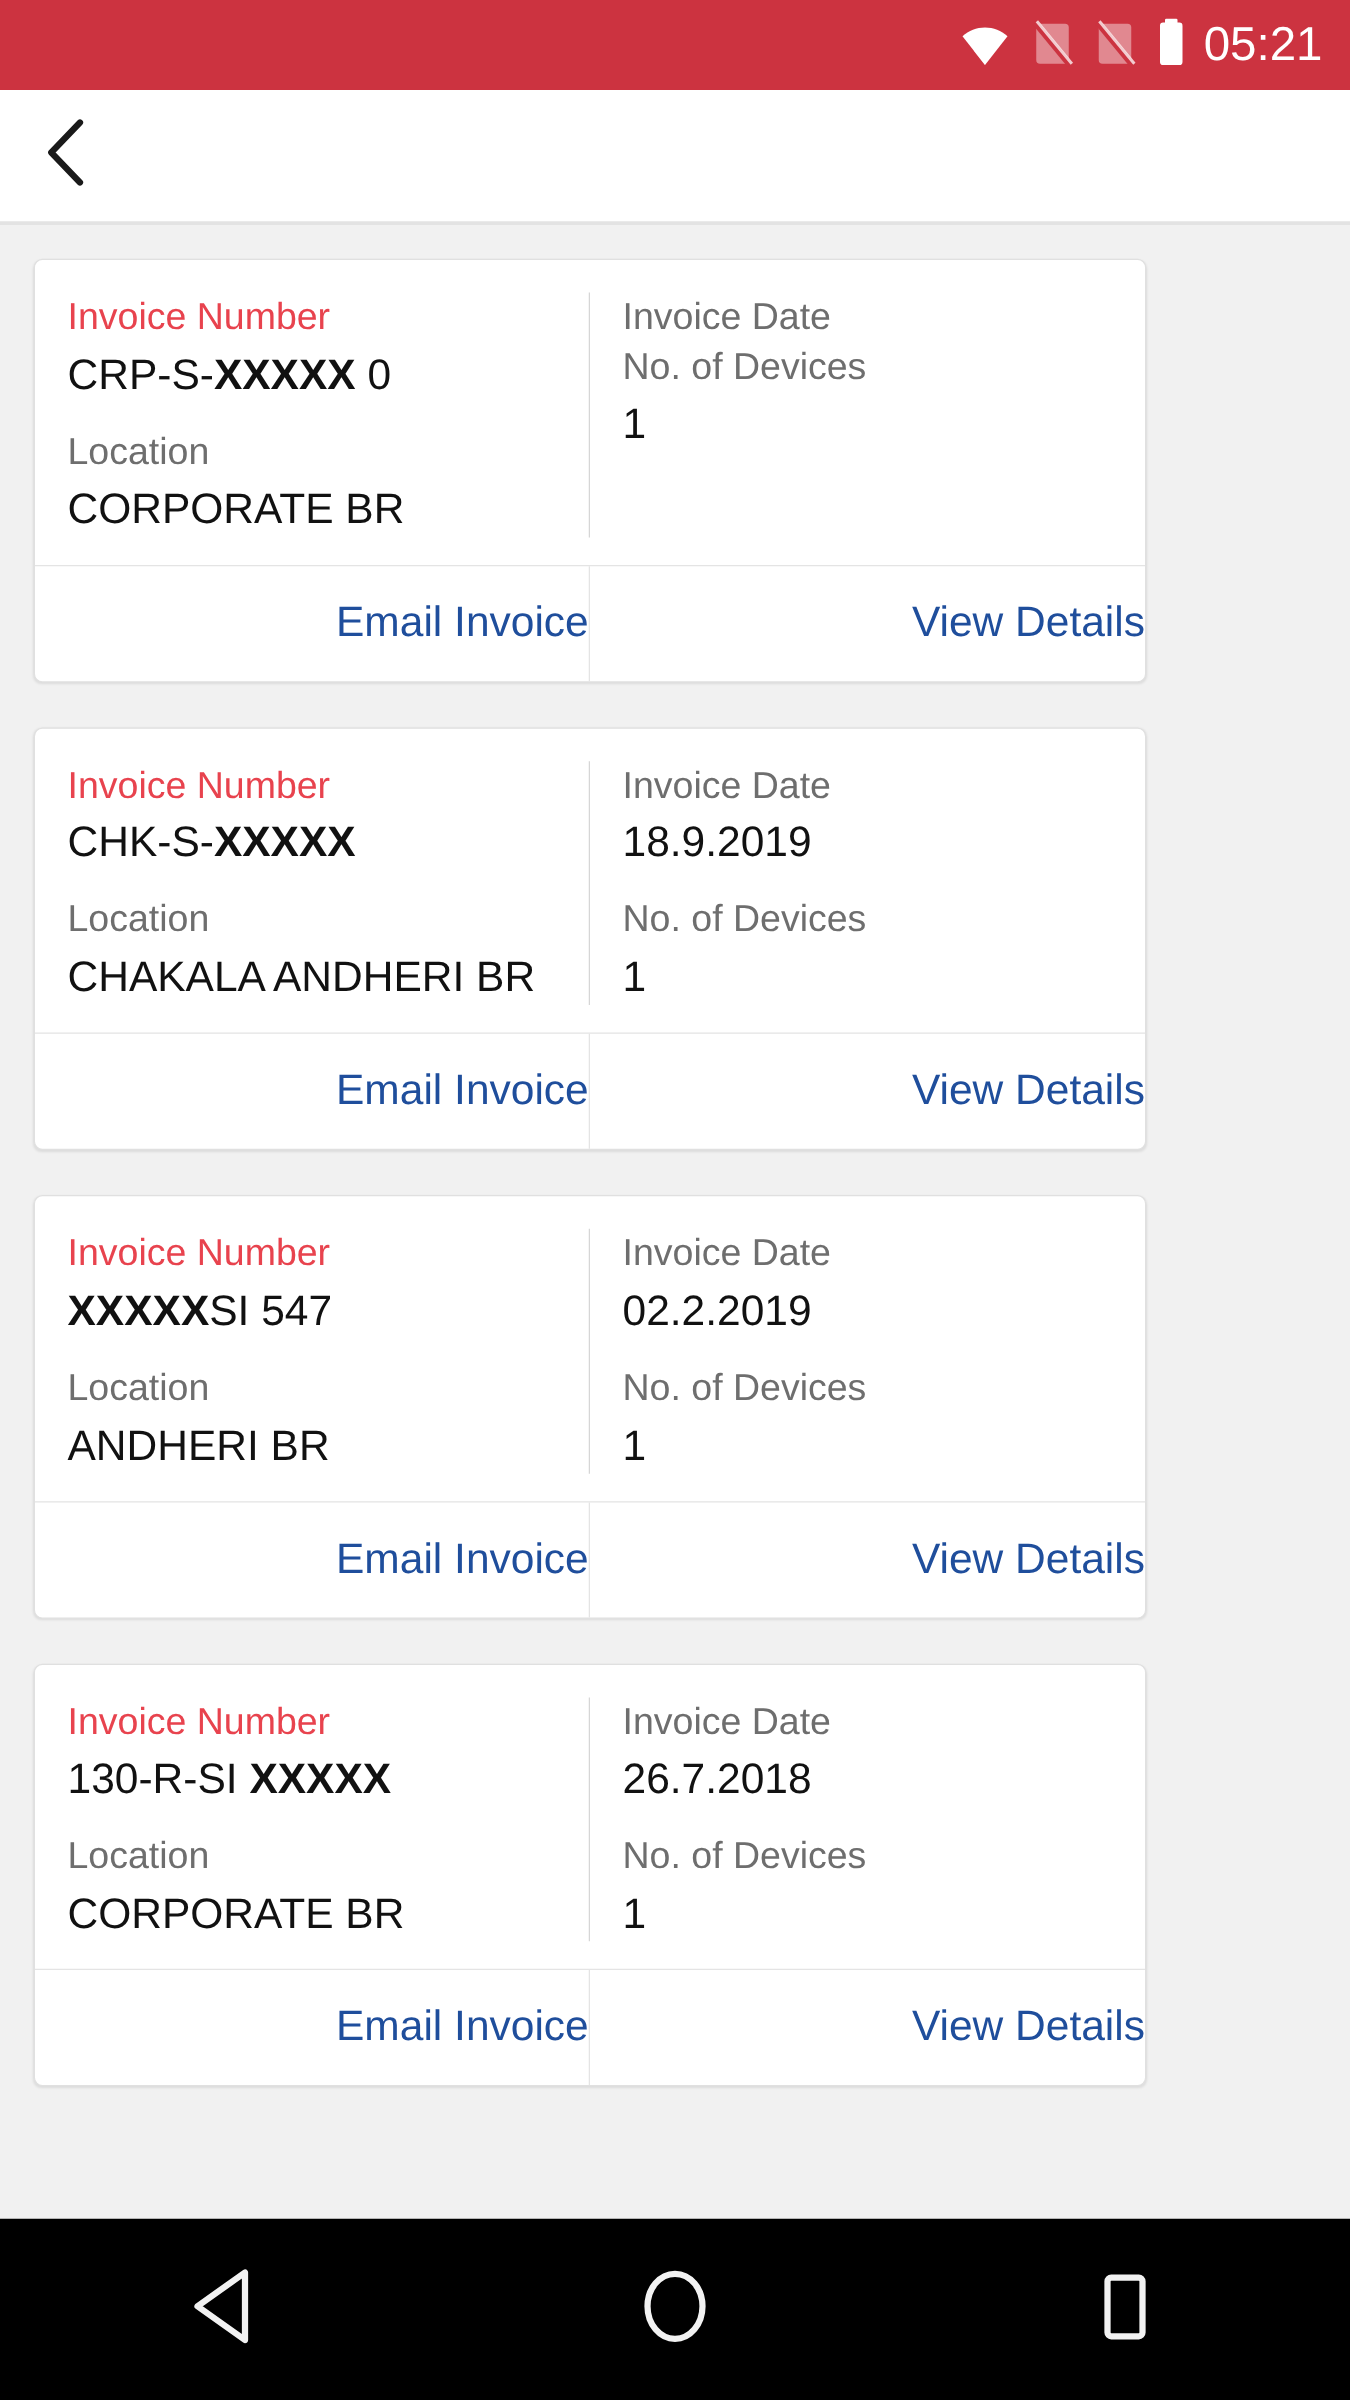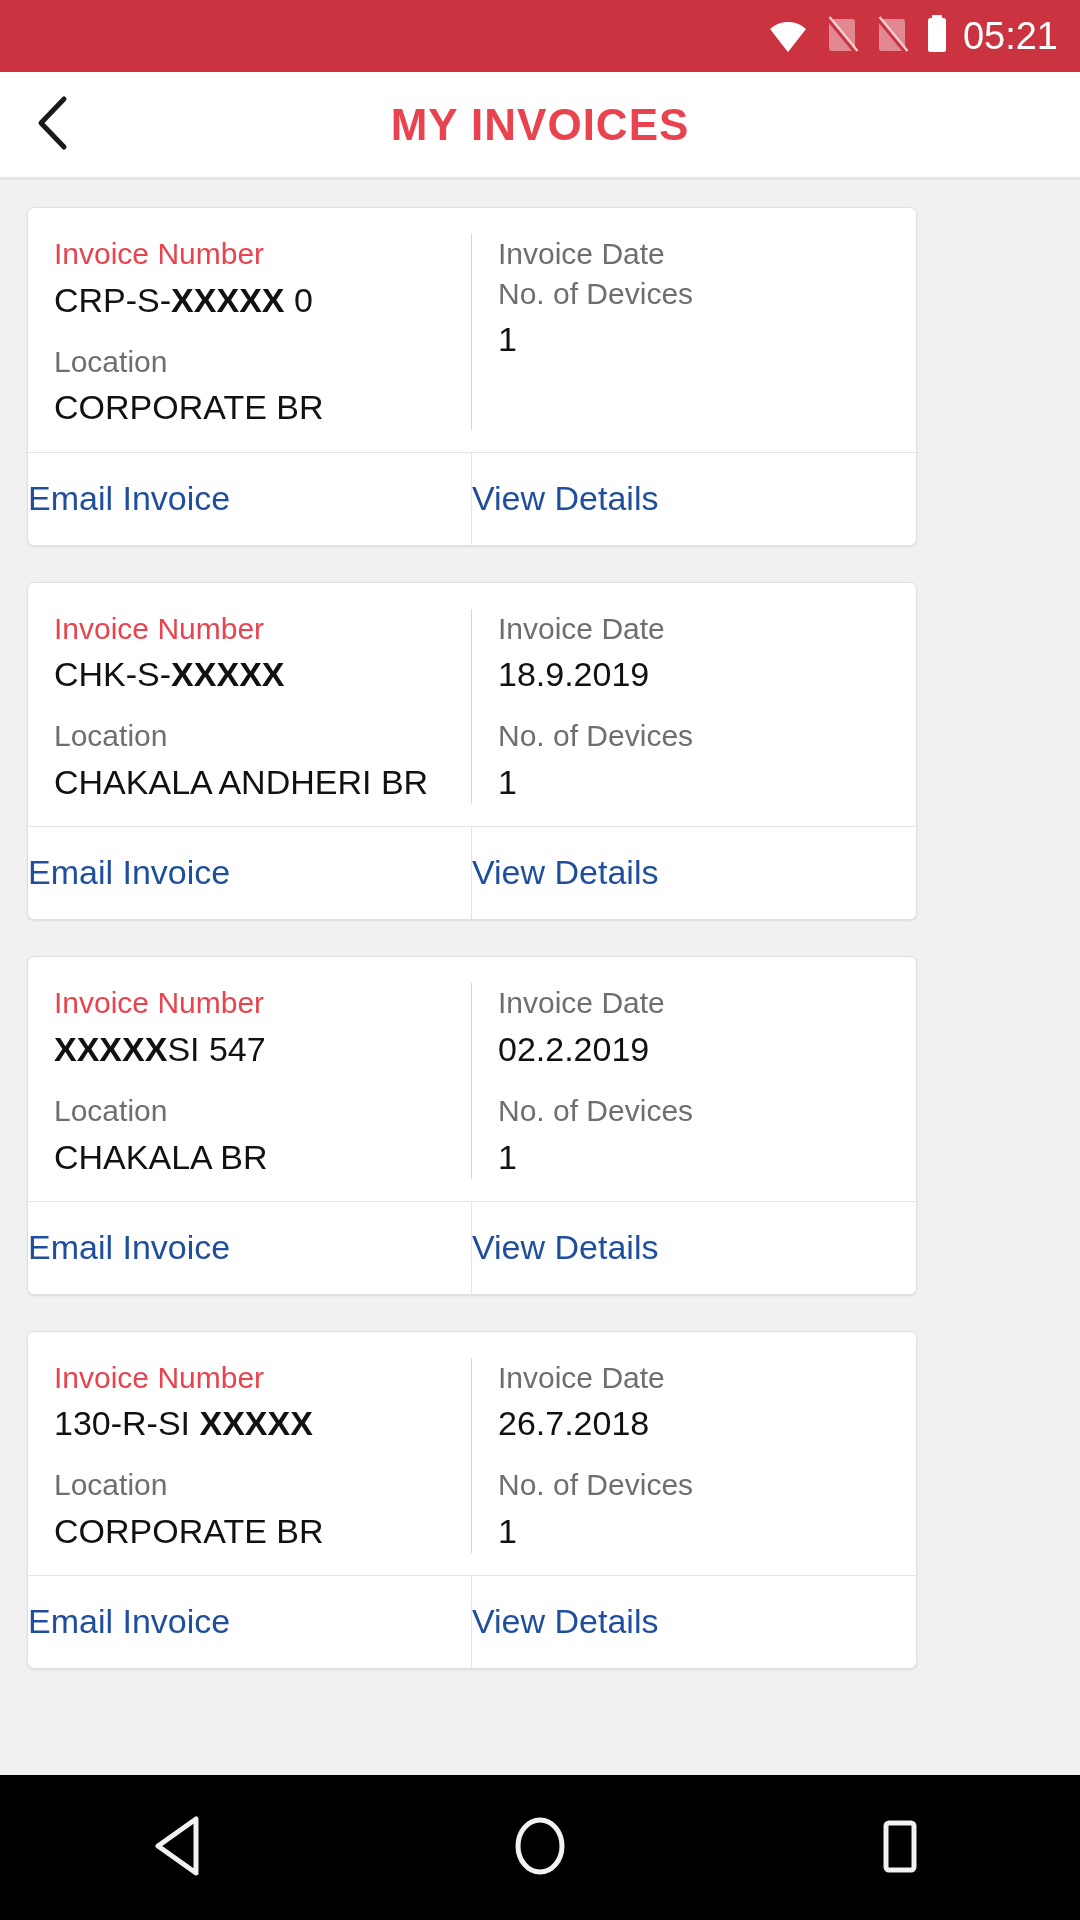--- a/index.html
+++ b/index.html
@@ -78,21 +78,21 @@
   }
   .val:last-child{ margin-bottom:0; }
   .val b{ font-weight:700; }
 
   .card-actions{
     display:flex;
     border-top:1px solid #e4e4e4;
   }
   .act{
     flex:1 1 50%;
-    text-align:left;
+    text-align:right;
     font-size:34px;
     color:#1f4e9c;
     padding:26px 0 27px 0;
   }
   .act.first{ border-right:1px solid #e4e4e4; }
 
   
   .navbar{
     position:absolute; left:0; bottom:0;
     width:1080px; height:145px;
@@ -142,21 +142,20 @@
 </div>
 
 <div class="header">
   <div class="back-btn">
     <span>
       <svg width="44" height="60" viewBox="0 0 44 60">
         <polyline points="31,6 8,30 31,54" fill="none" stroke="#1a1a1a" stroke-width="5" stroke-linecap="round" stroke-linejoin="round"></polyline>
       </svg>
     </span>
   </div>
-  <div class="page-title">MY INVOICES</div>
 </div>
 
 <div class="scroll">
 
   <div class="card">
     <div class="card-body">
       <div class="col left">
         <div class="lbl accent">Invoice Number</div>
         <div class="val"><span>CRP-S-</span><b>XXXXX</b><span> 0</span></div>
         <div class="lbl">Location</div>
@@ -194,21 +193,21 @@
       <div class="act">View Details</div>
     </div>
   </div>
 
   <div class="card">
     <div class="card-body">
       <div class="col left">
         <div class="lbl accent">Invoice Number</div>
         <div class="val"><span></span><b>XXXXX</b><span>SI 547</span></div>
         <div class="lbl">Location</div>
-        <div class="val">CHAKALA BR</div>
+        <div class="val">ANDHERI BR</div>
       </div>
       <div class="col">
         <div class="lbl">Invoice Date</div>
         <div class="val">02.2.2019</div>
         <div class="lbl">No. of Devices</div>
         <div class="val">1</div>
       </div>
     </div>
     <div class="card-actions">
       <div class="act first">Email Invoice</div>

